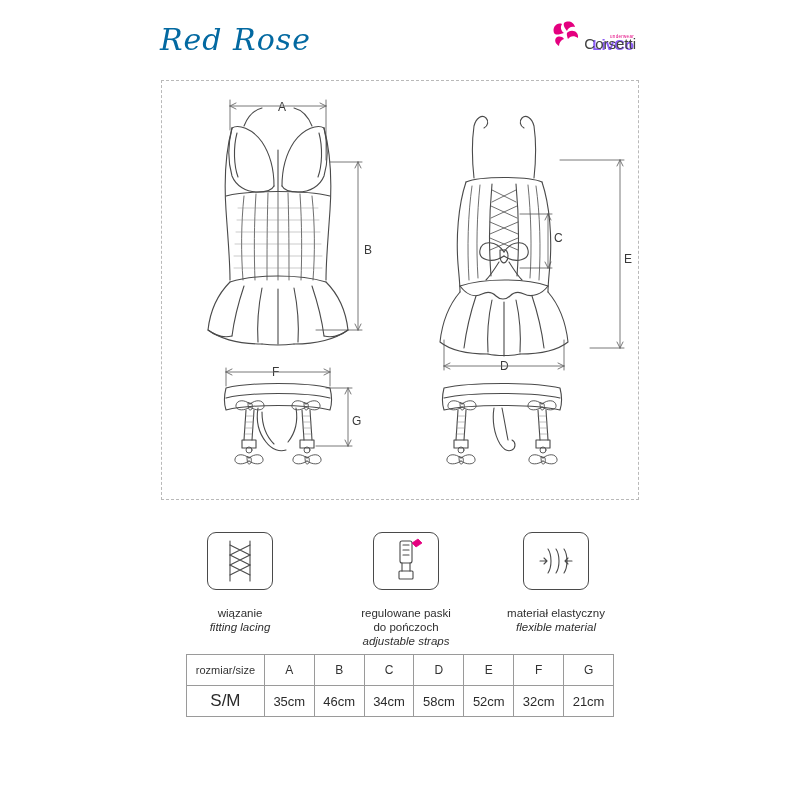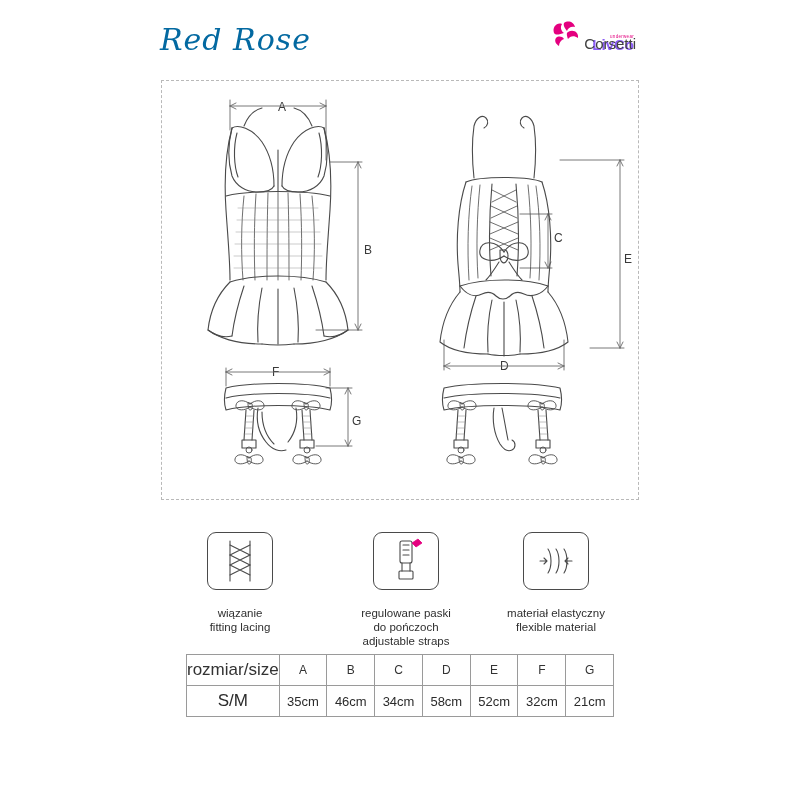--- a/index.html
+++ b/index.html
@@ -123,20 +123,21 @@
     position: relative;
     background: #fff;
   }
   .feature .cap {
     margin-top: 16px;
     font-size: 11.5px;
     line-height: 14px;
     color: #2f2f2f;
   }
   .feature .cap .it {
+    font-style: italic;
   }
   .f1 { left: -38px; top: 0; }
   .f2 { left: 128px; top: 0; }
   .f3 { left: 278px; top: 0; }
 
   
   .table-wrap {
     position: absolute;
     left: 186px;
     top: 654px;
@@ -153,21 +154,21 @@
     text-align: center;
     padding: 0;
     height: 30px;
     font-weight: normal;
   }
   table.sizes thead th {
     font-size: 12px;
     color: #333;
   }
   table.sizes thead th.lead {
-    font-size: 17px;
+    font-size: 11px;
   }
   table.sizes tbody td.lead {
     font-size: 17px;
   }
   table.sizes col.c0 { width: 78px; }
   table.sizes col.cx { width: 50px; }
 </style>
 </head>
 <body>
 

